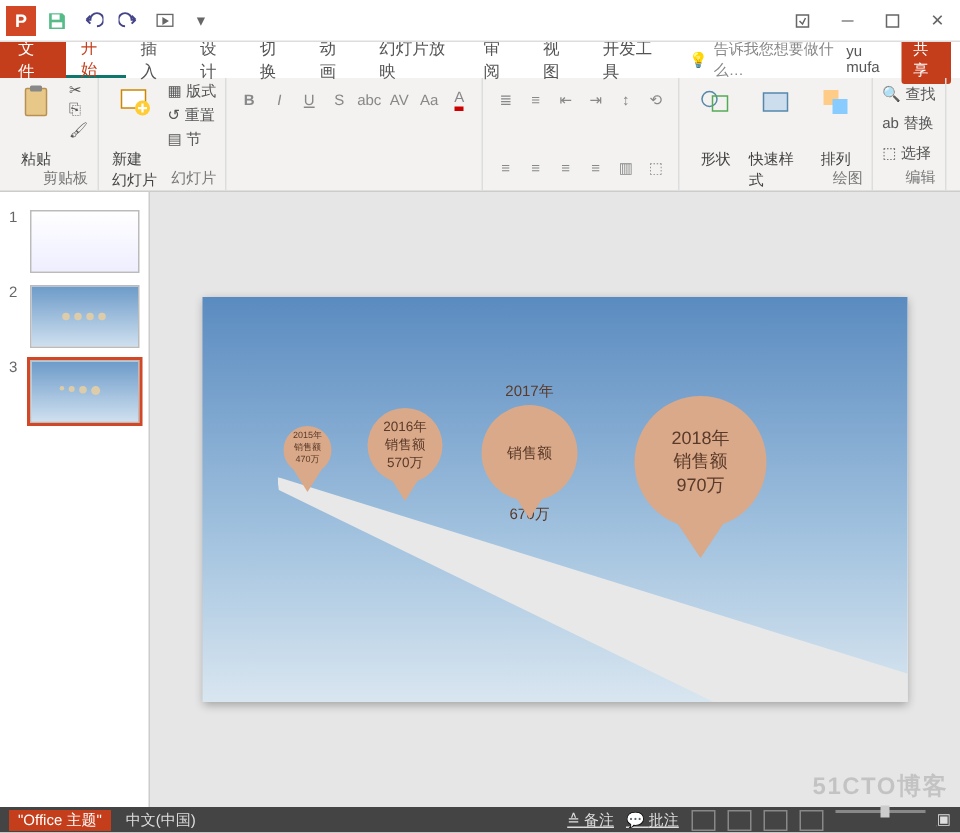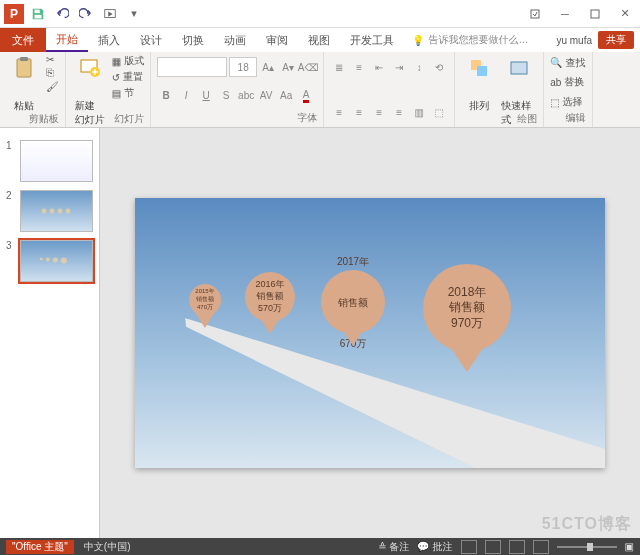--- a/index.html
+++ b/index.html
@@ -10,21 +10,21 @@
 .qat-app { width: 20px; height: 20px; background: #d24726; display: flex; align-items: center; justify-content: center; color: #fff; font-weight: bold; font-size: 12px; }
 .qat-btn { width: 20px; height: 20px; display: flex; align-items: center; justify-content: center; cursor: pointer; color: #666; }
 .qat-btn svg { width: 14px; height: 14px; }
 .title-center { position: absolute; left: 50%; transform: translateX(-50%); font-size: 11px; color: #666; }
 .win-controls { margin-left: auto; display: flex; }
 .win-btn { width: 30px; height: 28px; display: flex; align-items: center; justify-content: center; cursor: pointer; color: #666; }
 
 .tabs { height: 24px; background: #fff; display: flex; align-items: stretch; font-size: 11px; }
 .tab-file { background: #c43e1c; color: #fff; padding: 0 12px; display: flex; align-items: center; cursor: pointer; }
 .tab { padding: 0 10px; display: flex; align-items: center; cursor: pointer; color: #555; }
-.tab.active { color: #c43e1c; border-bottom: 2px solid #4c1d95; }
+.tab.active { color: #c43e1c; border-bottom: 2px solid #0f766e; }
 .tell-me { margin-left: 8px; display: flex; align-items: center; gap: 4px; color: #888; font-size: 10px; }
 .tabs-right { margin-left: auto; display: flex; align-items: center; gap: 6px; padding-right: 6px; font-size: 10px; color: #555; }
 .share-btn { background: #c43e1c; color: #fff; padding: 2px 8px; border-radius: 2px; cursor: pointer; }
 
 .ribbon { height: 76px; background: #f3f2f1; border-bottom: 1px solid #ccc; display: flex; }
 .group { border-right: 1px solid #ddd; padding: 2px 6px; display: flex; flex-direction: column; justify-content: space-between; }
 .group-content { display: flex; gap: 4px; align-items: flex-start; height: 58px; }
 .group-label { font-size: 10px; color: #777; text-align: right; }
 .big-btn { width: 36px; display: flex; flex-direction: column; align-items: center; gap: 17px; cursor: pointer; font-size: 10px; color: #444; }
 .big-btn .ico { width: 28px; height: 28px; display: flex; align-items: center; justify-content: center; }
@@ -51,21 +51,21 @@
 .pin { position: absolute; display: flex; flex-direction: column; align-items: center; }
 .pin .bubble { background: #d9a98a; border-radius: 50%; display: flex; flex-direction: column; align-items: center; justify-content: center; color: #5a3a28; font-size: 9px; line-height: 1.3; text-align: center; }
 .pin .tail { width: 0; height: 0; border-left: 10px solid transparent; border-right: 10px solid transparent; border-top: 16px solid #d9a98a; margin-top: -4px; }
 .pin.p1 { left: 54px; top: 86px; } .pin.p1 .bubble { width: 32px; height: 32px; font-size: 6px; }
 .pin.p2 { left: 110px; top: 74px; } .pin.p2 .bubble { width: 50px; height: 50px; }
 .pin.p3 { left: 186px; top: 72px; } .pin.p3 .bubble { width: 64px; height: 64px; font-size: 10px; gap: 28px; }
 .pin.p4 { left: 288px; top: 66px; } .pin.p4 .bubble { width: 88px; height: 88px; font-size: 12px; justify-content: center; }
 
 .statusbar { height: 17px; background: #444; color: #ddd; display: flex; align-items: center; font-size: 10px; padding: 0 6px; gap: 10px; }
 .statusbar .theme { background: #c43e1c; padding: 0 6px; color: #fff; }
-.sb-right { margin-left: auto; display: flex; align-items: center; gap: 8px; }
+.sb-right { margin-left: auto; display: flex; gap: 8px; text-decoration: underline; }
 .view-btn { width: 16px; height: 14px; border: 1px solid #888; cursor: pointer; }
 .zoom-track { width: 60px; height: 2px; background: #888; position: relative; }
 .zoom-track::after { content: ''; position: absolute; left: 30px; top: -3px; width: 6px; height: 8px; background: #ccc; }
 .watermark { position: absolute; right: 8px; bottom: 20px; font-size: 16px; color: rgba(0,0,0,.15); font-weight: bold; letter-spacing: 1px; }
 </style>
 </head>
 <body>
 
 <div class="titlebar">
   <div class="qat">
@@ -112,20 +112,21 @@
   </div>
 </div>
 
 <div class="tabs">
   <div class="tab-file">文件</div>
   <div class="tab active">开始</div>
   <div class="tab">插入</div>
   <div class="tab">设计</div>
   <div class="tab">切换</div>
   <div class="tab">动画</div>
+  <div class="tab">幻灯片放映</div>
   <div class="tab">审阅</div>
   <div class="tab">视图</div>
   <div class="tab">开发工具</div>
   <div class="tell-me">
     <span>💡</span>
     <span>告诉我您想要做什么…</span>
   </div>
   <div class="tabs-right">
     <span>yu mufa</span>
     <span class="share-btn">共享</span>
@@ -186,45 +187,37 @@
             <span>▤</span>
             <span>节</span>
           </div>
       </div>
     </div>
     <div class="group-label">幻灯片</div>
   </div>
 
   <div class="group" style="flex-direction:column">
     <div class="font-row">
-      <div class="font-name"></div>
-      <div class="font-size">18</div>
-      <div class="mini">A▴</div>
-      <div class="mini">A▾</div>
-      <div class="mini">A⌫</div>
-    </div>
-    <div class="font-row">
       <div class="mini">
           <b>B</b>
         </div>
       <div class="mini">
           <i>I</i>
         </div>
       <div class="mini">
           <u>U</u>
         </div>
       <div class="mini">S</div>
       <div class="mini">abc</div>
       <div class="mini">AV</div>
       <div class="mini">Aa</div>
       <div class="mini">
           <span style="border-bottom:3px solid #c00">A</span>
         </div>
     </div>
-    <div class="group-label">字体</div>
   </div>
 
   <div class="group">
     <div class="para-row">
       <div class="mini">≣</div>
       <div class="mini">≡</div>
       <div class="mini">⇤</div>
       <div class="mini">⇥</div>
       <div class="mini">↕</div>
       <div class="mini">⟲</div>
@@ -237,33 +230,42 @@
       <div class="mini">▥</div>
       <div class="mini">⬚</div>
     </div>
   </div>
 
   <div class="group">
     <div class="group-content">
       <div class="big-btn">
           <div class="ico">
             <svg width="24" height="24">
-              <rect x="4" y="4" width="10" height="10" fill="#fc8"></rect>
-              <rect x="10" y="10" width="10" height="10" fill="#8cf"></rect>
-            </svg>
-          </div>
-          <span>排列</span>
+              <circle cx="8" cy="10" r="5" fill="none" stroke="#58a"></circle>
+              <rect x="10" y="8" width="10" height="10" fill="none" stroke="#5a5"></rect>
+            </svg>
+          </div>
+          <span>形状</span>
         </div>
       <div class="big-btn">
           <div class="ico">
             <svg width="24" height="24">
               <rect x="4" y="6" width="16" height="12" fill="#cde" stroke="#58a"></rect>
             </svg>
           </div>
           <span>快速样式</span>
+        </div>
+      <div class="big-btn">
+          <div class="ico">
+            <svg width="24" height="24">
+              <rect x="4" y="4" width="10" height="10" fill="#fc8"></rect>
+              <rect x="10" y="10" width="10" height="10" fill="#8cf"></rect>
+            </svg>
+          </div>
+          <span>排列</span>
         </div>
     </div>
     <div class="group-label">绘图</div>
   </div>
 
   <div class="group">
     <div class="stack-btns" style="height:58px;justify-content:space-around">
       <div>
           <span>🔍</span>
           <span>查找</span>

